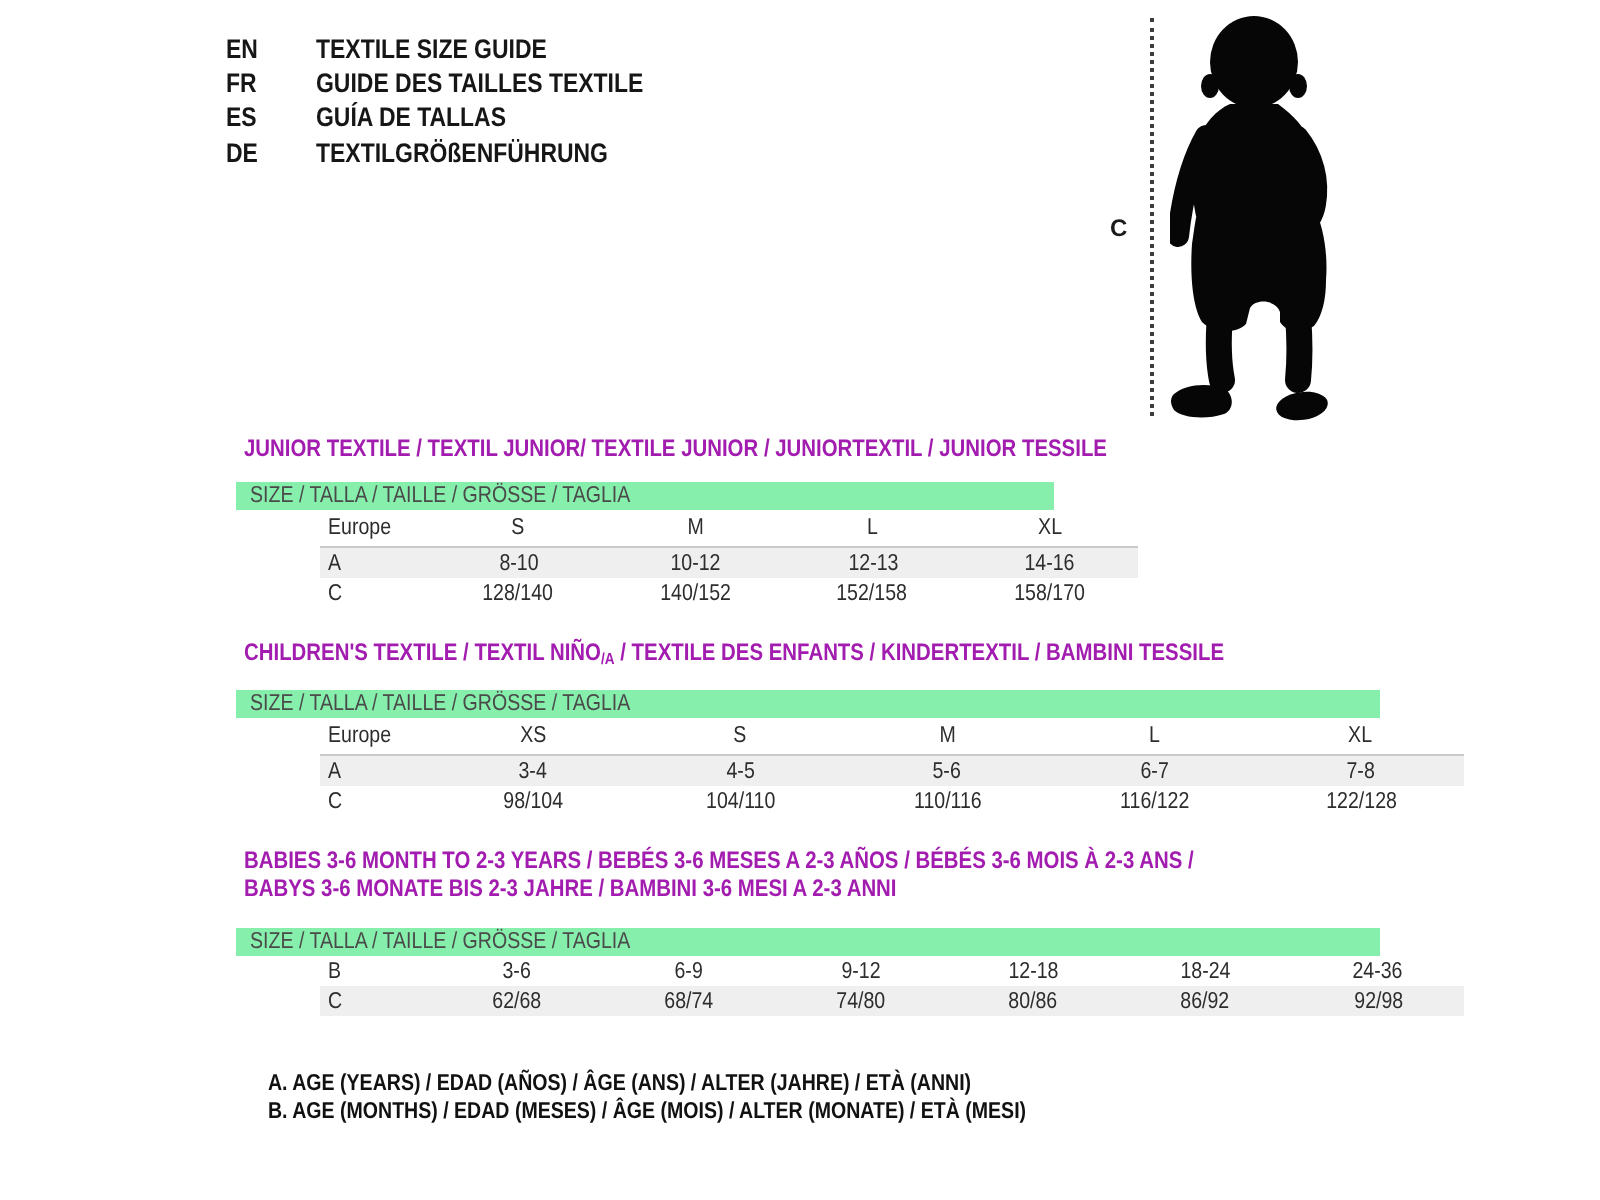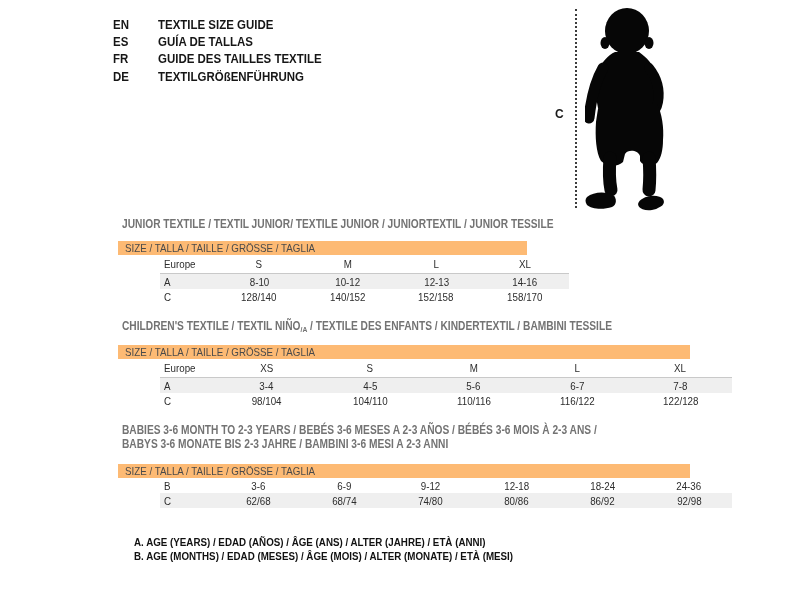--- a/index.html
+++ b/index.html
@@ -17,22 +17,22 @@
   
   #measure-line{position:absolute;left:575px;top:9px;height:199px;width:0;border-left:2px dotted #3c3c3c;}
   #measure-label{position:absolute;left:555px;top:107px;font-size:12px;font-weight:bold;color:#1a1a1a;}
   #figure-svg{position:absolute;left:585px;top:8px;width:82px;height:204px;}
 
   
   .section{position:absolute;}
   #sec-junior{left:118px;top:217px;width:409px;}
   #sec-children{left:118px;top:319px;width:572px;}
   #sec-babies{left:118px;top:423px;width:572px;}
-  .sec-title{position:absolute;left:4px;top:0;font-size:12px;line-height:14px;font-weight:bold;color:#737373;white-space:nowrap;}
-  .size-bar{position:absolute;left:0;width:100%;height:14px;background:#fdba74;color:#4a4a4a;
+  .sec-title{position:absolute;left:4px;top:0;font-size:12px;line-height:14px;font-weight:bold;color:#a21caf;white-space:nowrap;}
+  .size-bar{position:absolute;left:0;width:100%;height:14px;background:#86efac;color:#4a4a4a;
             font-size:11.5px;line-height:14px;padding-left:7px;box-sizing:border-box;}
   #sec-junior .size-bar{top:24px;}   #sec-junior .tbl{top:38px;}
   #sec-children .size-bar{top:26px;} #sec-children .tbl{top:40px;}
   #sec-babies .size-bar{top:41px;}   #sec-babies .tbl{top:55px;}
   .tbl{position:absolute;left:0;width:100%;margin-left:42px;}
   .row{display:grid;align-items:center;height:15px;font-size:11.5px;color:#2d2d2d;}
   .row.hdr{height:18px;border-bottom:1px solid #c9c9c9;}
   .row.shaded{background:#efefef;}
   .cell.label{padding-left:4px;text-align:left;}
   .cell.val{text-align:center;}
@@ -46,26 +46,26 @@
 <body>
 
 <div id="page">
 
   <div id="lang">
     <div class="lang-row">
       <span class="lang-code"><span class="cond">EN</span></span>
       <span class="cond">TEXTILE SIZE GUIDE</span>
     </div>
     <div class="lang-row">
+      <span class="lang-code"><span class="cond">FR</span></span>
+      <span class="cond">GUIDE DES TAILLES TEXTILE</span>
+    </div>
+    <div class="lang-row">
       <span class="lang-code"><span class="cond">ES</span></span>
       <span class="cond">GUÍA DE TALLAS</span>
-    </div>
-    <div class="lang-row">
-      <span class="lang-code"><span class="cond">FR</span></span>
-      <span class="cond">GUIDE DES TAILLES TEXTILE</span>
     </div>
     <div class="lang-row">
       <span class="lang-code"><span class="cond">DE</span></span>
       <span class="cond">TEXTILGRÖßENFÜHRUNG</span>
     </div>
   </div>
 
   <div id="measure-line"></div>
   <div id="measure-label">C</div>
 

